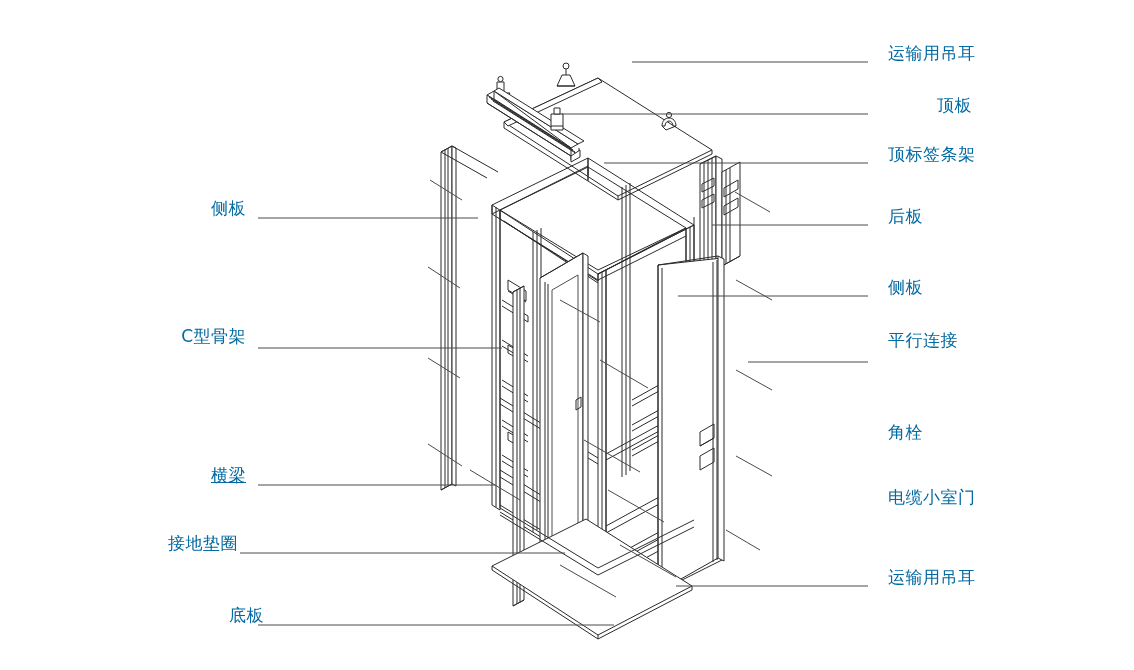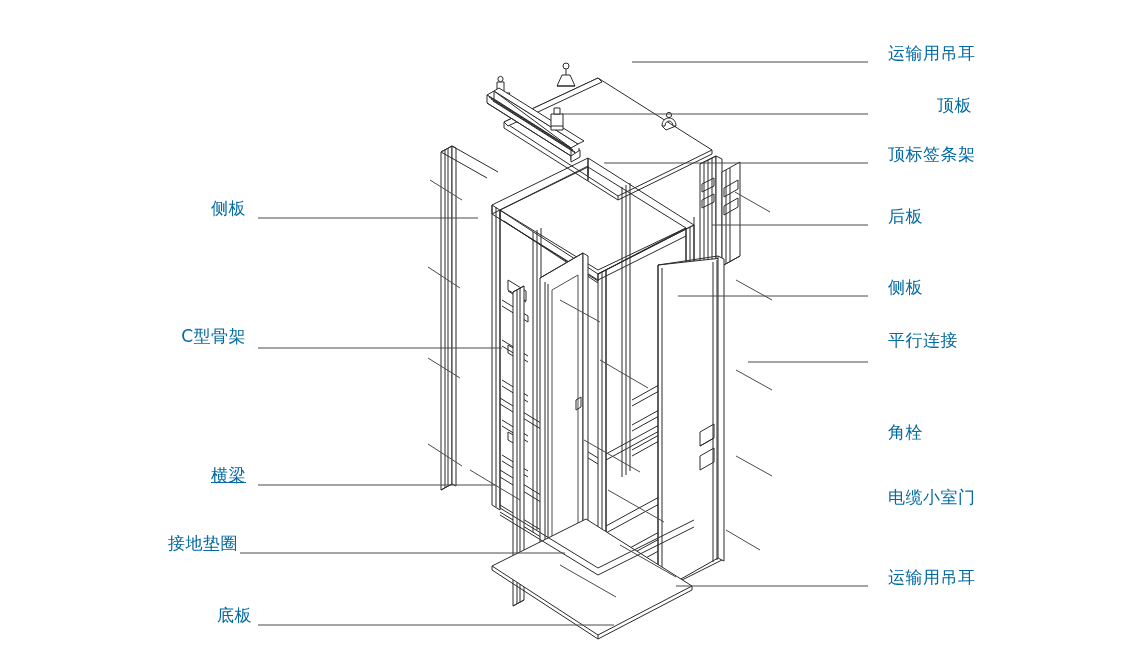--- a/index.html
+++ b/index.html
@@ -249,15 +249,15 @@
   <div class="lbl r" style="left:888px;top:279px;">侧板</div>
   <div class="lbl r" style="left:888px;top:332px;">平行连接</div>
   <div class="lbl r" style="left:888px;top:424px;">角栓</div>
   <div class="lbl r" style="left:888px;top:489px;">电缆小室门</div>
   <div class="lbl r" style="left:888px;top:569px;">运输用吊耳</div>
 
   <div class="lbl l" style="left:190px;top:200px;width:56px;">侧板</div>
   <div class="lbl l" style="left:156px;top:328px;width:90px;">C型骨架</div>
   <div class="lbl l" style="left:190px;top:467px;width:56px;text-decoration:underline;">横梁</div>
   <div class="lbl l" style="left:130px;top:535px;width:108px;">接地垫圈</div>
-  <div class="lbl l" style="left:196px;top:607px;width:56px;font-family:Liberation Serif, serif;">底板</div>
+  <div class="lbl l" style="left:208px;top:607px;width:56px;font-family:Liberation Serif, serif;">底板</div>
 
 </div>
 
 </body></html>

